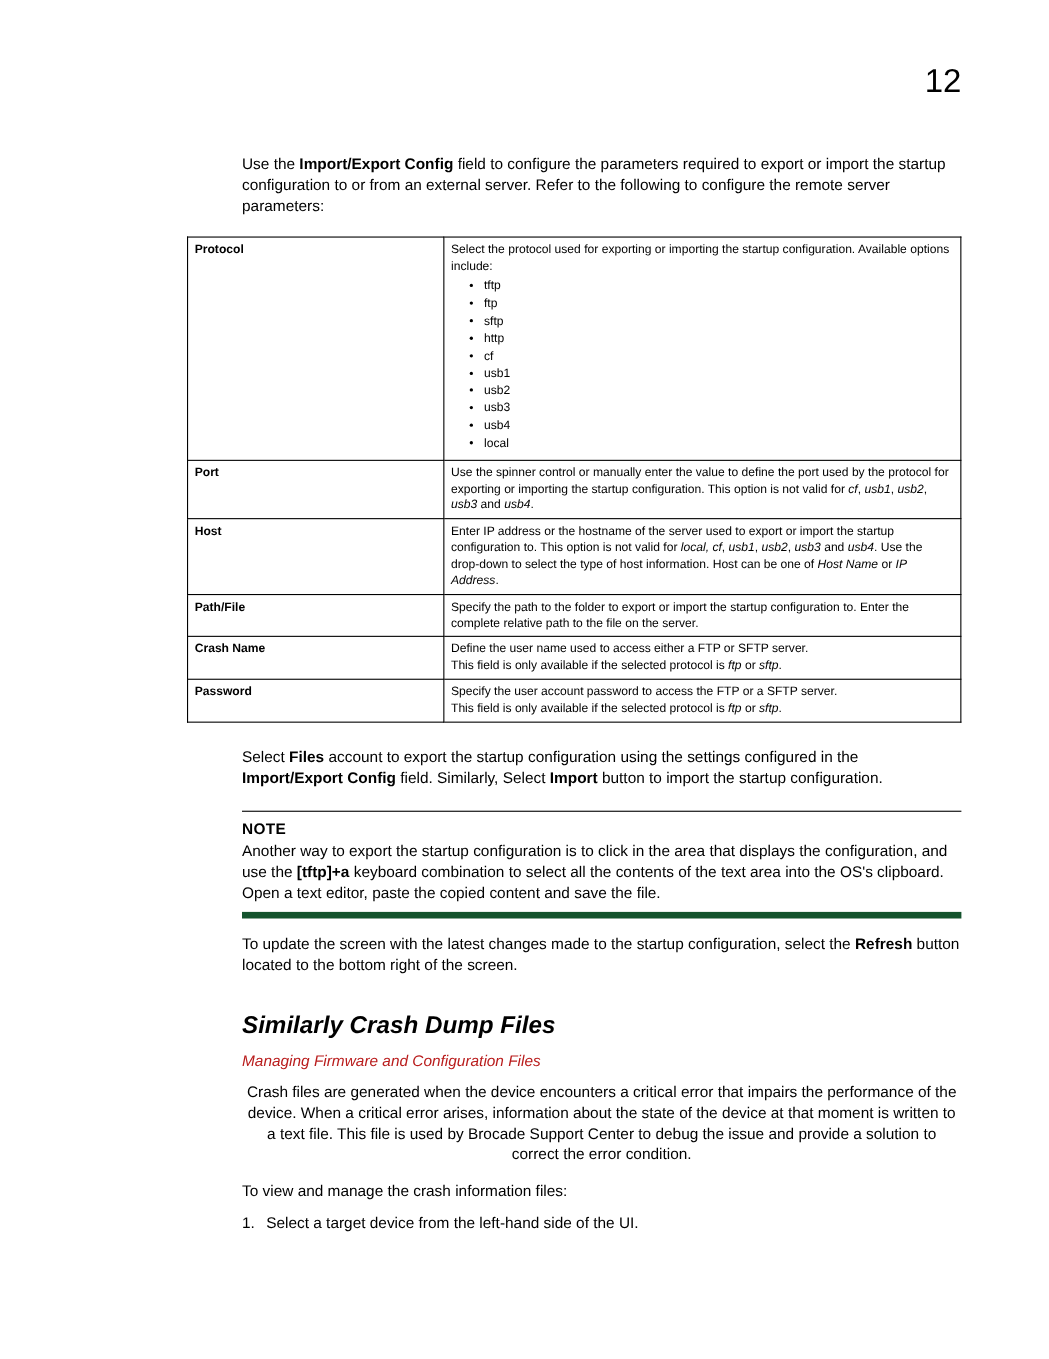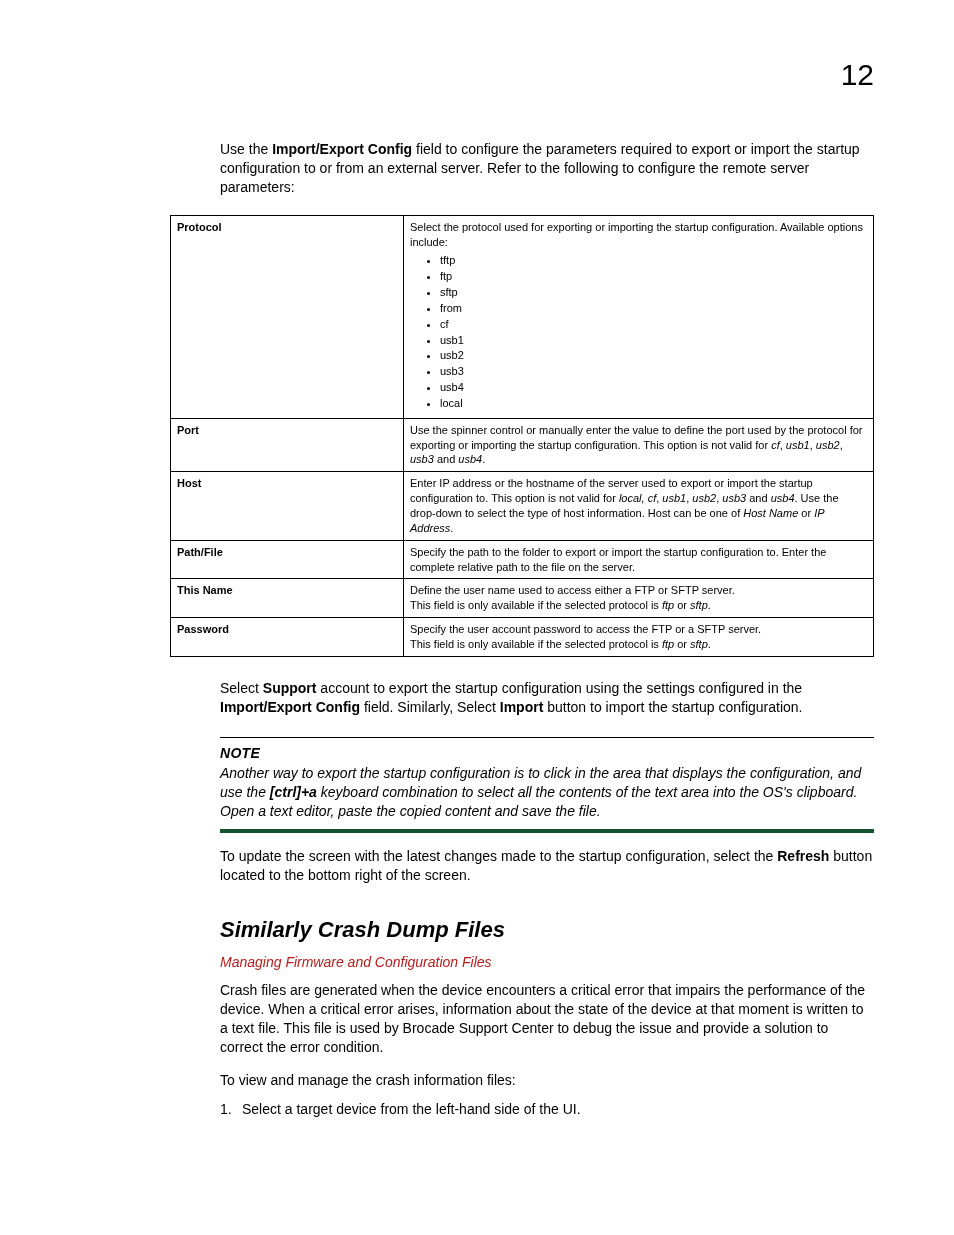--- a/index.html
+++ b/index.html
@@ -55,24 +55,23 @@
     padding: 0 0 1px 0;
   }
   .body-para {
     padding: 0 0 0 50px;
     margin-top: 22px;
     font-size: 14px;
   }
   .note-block {
     margin: 20px 0 0 50px;
     border-top: 1px solid #000;
-    border-bottom: 4px solid #14532d;
+    border-bottom: 6px solid #14532d;
     padding: 6px 0 8px 0;
     font-size: 14px;
-    font-style: italic;
   }
   .note-title {
     font-weight: bold;
     font-size: 14px;
     letter-spacing: 0.3px;
     margin-bottom: 2px;
   }
   .section-heading {
     margin: 30px 0 8px 50px;
     font-style: italic;
@@ -112,21 +111,21 @@
   <table class="params">
     <tbody id="params-body">
         <tr>
           <td class="label">Protocol</td>
           <td>
             <div>Select the protocol used for exporting or importing the startup configuration. Available options include:</div>
             <ul>
               <li>tftp</li>
               <li>ftp</li>
               <li>sftp</li>
-              <li>from</li>
+              <li>http</li>
               <li>cf</li>
               <li>usb1</li>
               <li>usb2</li>
               <li>usb3</li>
               <li>usb4</li>
               <li>local</li>
             </ul>
           </td>
         </tr>
         <tr>
@@ -141,56 +140,56 @@
             <div><span>Enter IP address or the hostname of the server used to export or import the startup configuration to. This option is not valid for </span><span class="ital">local, cf</span><span>, </span><span class="ital">usb1</span><span>, </span><span class="ital">usb2</span><span>, </span><span class="ital">usb3</span><span> and </span><span class="ital">usb4</span><span>. Use the drop-down to select the type of host information. Host can be one of </span><span class="ital">Host Name</span><span> or </span><span class="ital">IP Address</span><span>.</span></div>
           </td>
         </tr>
         <tr>
           <td class="label">Path/File</td>
           <td>
             <div><span>Specify the path to the folder to export or import the startup configuration to. Enter the complete relative path to the file on the server.</span></div>
           </td>
         </tr>
         <tr>
-          <td class="label">This Name</td>
+          <td class="label">Crash Name</td>
           <td>
             <div><span>Define the user name used to access either a FTP or SFTP server.</span></div>
             <div><span>This field is only available if the selected protocol is </span><span class="ital">ftp</span><span> or </span><span class="ital">sftp</span><span>.</span></div>
           </td>
         </tr>
         <tr>
           <td class="label">Password</td>
           <td>
             <div><span>Specify the user account password to access the FTP or a SFTP server.</span></div>
             <div><span>This field is only available if the selected protocol is </span><span class="ital">ftp</span><span> or </span><span class="ital">sftp</span><span>.</span></div>
           </td>
         </tr>
       </tbody>
   </table>
 
   <div class="body-para">
-    <span>Select </span><span class="bold">Support</span><span> account to export the startup configuration using the settings configured in the </span><span class="bold">Import/Export Config</span><span> field. Similarly, Select </span><span class="bold">Import</span><span> button to import the startup configuration.</span>
+    <span>Select </span><span class="bold">Files</span><span> account to export the startup configuration using the settings configured in the </span><span class="bold">Import/Export Config</span><span> field. Similarly, Select </span><span class="bold">Import</span><span> button to import the startup configuration.</span>
   </div>
 
   <div class="note-block">
     <div class="note-title">NOTE</div>
     <div>
-      <span>Another way to export the startup configuration is to click in the area that displays the configuration, and use the </span><span class="bold">[ctrl]+a</span><span> keyboard combination to select all the contents of the text area into the OS's clipboard. Open a text editor, paste the copied content and save the file.</span>
+      <span>Another way to export the startup configuration is to click in the area that displays the configuration, and use the </span><span class="bold">[tftp]+a</span><span> keyboard combination to select all the contents of the text area into the OS's clipboard. Open a text editor, paste the copied content and save the file.</span>
     </div>
   </div>
 
   <div class="body-para" style="margin-top:14px;">
     <span>To update the screen with the latest changes made to the startup configuration, select the </span><span class="bold">Refresh</span><span> button located to the bottom right of the screen.</span>
   </div>
 
   <div class="section-heading">Similarly Crash Dump Files</div>
 
   <div class="link-line">Managing Firmware and Configuration Files</div>
 
-  <div class="body-para" style="margin-top:6px;">Crash files are generated when the device encounters a critical error that impairs the performance of the device. When a critical error arises, information about the state of the device at that moment is written to a text file. This file is used by Brocade Support Center to debug the issue and provide a solution to correct the error condition.</div>
+  <div class="body-para" style="margin-top:6px;text-align:center;">Crash files are generated when the device encounters a critical error that impairs the performance of the device. When a critical error arises, information about the state of the device at that moment is written to a text file. This file is used by Brocade Support Center to debug the issue and provide a solution to correct the error condition.</div>
 
   <div class="body-para" style="margin-top:14px;">To view and manage the crash information files:</div>
 
   <div class="ol">
     <span class="num">1.</span><span>Select a target device from the left-hand side of the UI.</span>
   </div>
 
 </div>
 
 </body></html>

